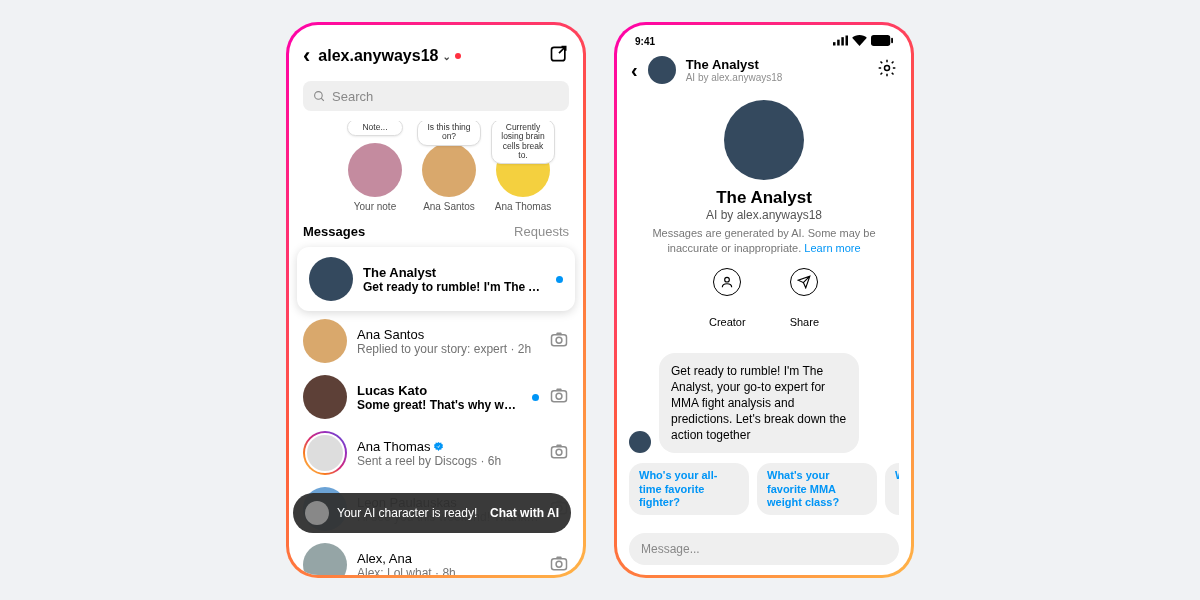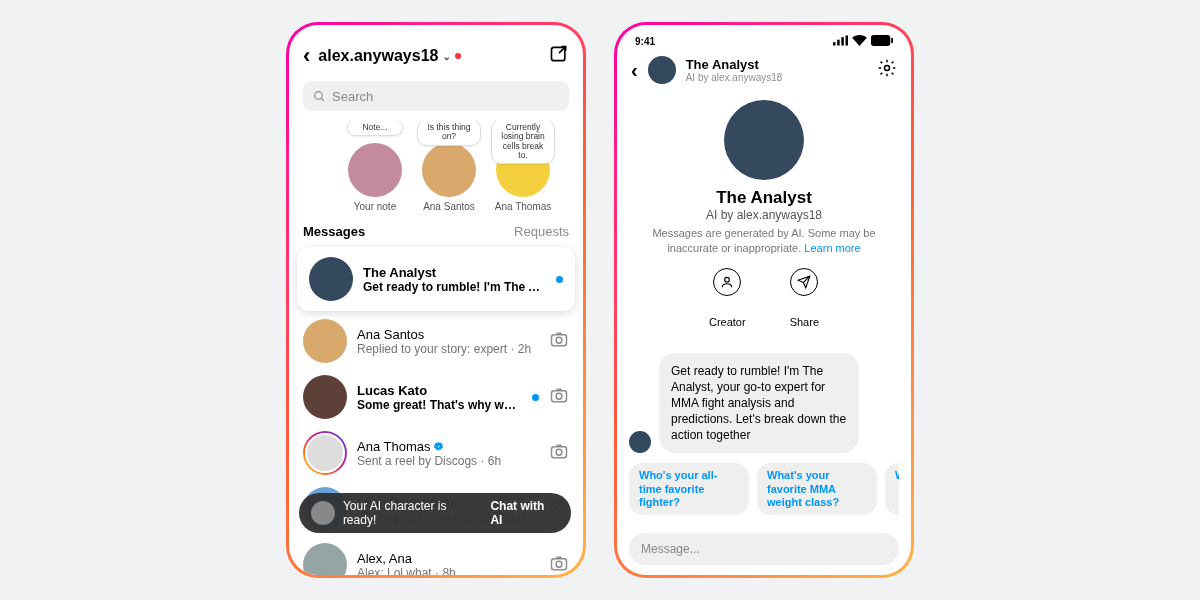--- a/index.html
+++ b/index.html
@@ -32,21 +32,21 @@
   .av-ring .inner { width: 100%; height: 100%; border-radius: 50%; background: #ddd; border: 2px solid #fff; }
   .tmain { flex: 1; min-width: 0; }
   .tname { font-size: 13px; font-weight: 400; color: #000; display: flex; align-items: center; gap: 3px; }
   .tname.bold { font-weight: 700; }
   .tprev { font-size: 12px; color: #737373; white-space: nowrap; overflow: hidden; text-overflow: ellipsis; }
   .tprev.bold { font-weight: 700; color: #000; }
   .blue-dot { width: 7px; height: 7px; background: #0095f6; border-radius: 50%; flex-shrink: 0; }
   .verified { width: 11px; height: 11px; }
   .camera { color: #8e8e8e; }
   .thread.hi { box-shadow: 0 2px 10px rgba(0,0,0,0.15); border-radius: 12px; margin: 2px 8px; padding: 10px 12px; }
-  .toast { position: absolute; left: 10px; right: 12px; bottom: 42px; background: rgba(50,50,50,0.96); color: #fff; border-radius: 22px; height: 40px; display: flex; align-items: center; padding: 0 12px; font-size: 12px; gap: 8px; }
+  .toast { position: absolute; left: 4px; right: 12px; bottom: 42px; background: rgba(50,50,50,0.96); color: #fff; border-radius: 22px; height: 40px; display: flex; align-items: center; padding: 0 12px; font-size: 12px; gap: 8px; }
   .toast .cta { margin-left: auto; font-weight: 600; }
   .toast .tav { width: 24px; height: 24px; border-radius: 50%; background: #888; }
 
   
   .status { display: flex; justify-content: space-between; align-items: center; padding: 10px 18px 2px; font-size: 10px; font-weight: 600; }
   .status .icons { display: flex; gap: 4px; align-items: center; }
   .sig, .wifi, .batt { display: inline-block; }
   .sig svg, .wifi svg { width: 15px; height: 11px; }
   .batt svg { width: 22px; height: 11px; }
   .chdr { display: flex; align-items: center; gap: 10px; padding: 6px 14px 10px; }

